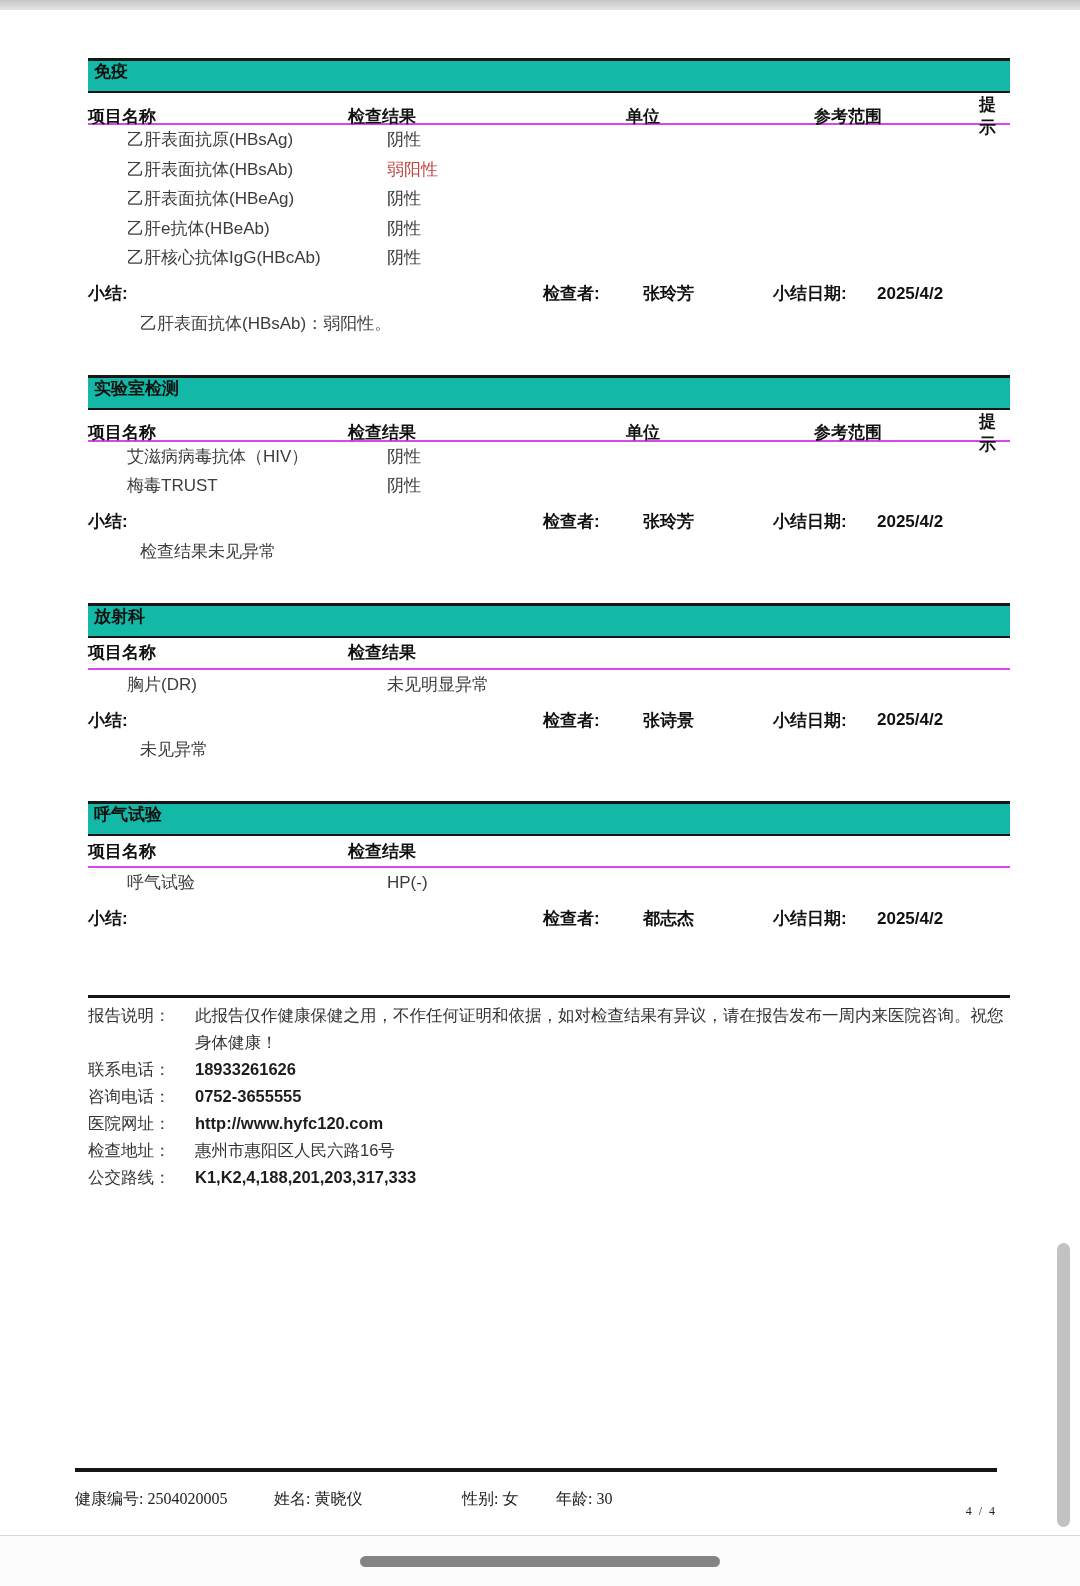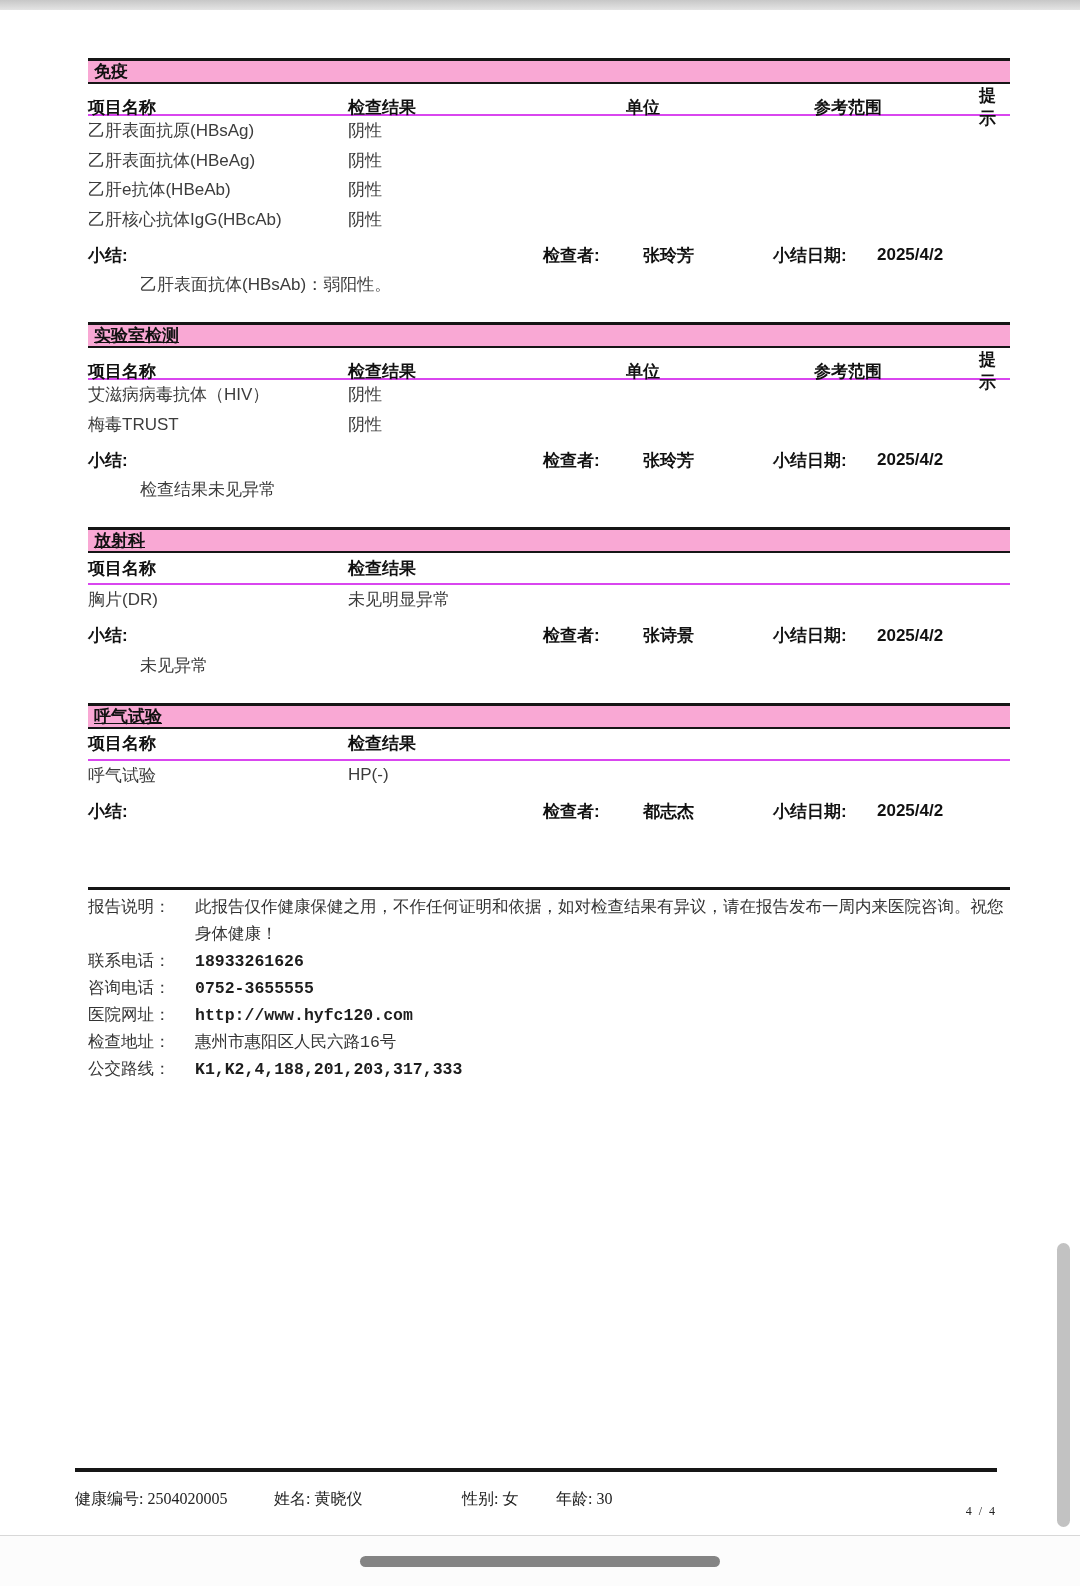--- a/index.html
+++ b/index.html
@@ -12,48 +12,48 @@
   }
   .top-strip {
     position:absolute; top:0; left:0; width:100%; height:10px;
     background:linear-gradient(#c7c7c7,#e4e4e4);
   }
   .page { position:absolute; left:88px; top:0; width:922px; }
 
   
   .sec-bar {
     border-top:3px solid #161616; border-bottom:2px solid #161616;
-    background:#f9a8d4; height:26px; line-height:21px;
+    background:#14b8a6; height:35px; line-height:21px;
     padding-left:6px; font-weight:700; font-size:17px; color:#111;
   }
   section.sec1 .sec-bar { margin-top:58px; }
   section + section { margin-top:0; }
-  .sec-gap { margin-top:24px;text-decoration:underline; }
+  .sec-gap { margin-top:38px; }
 
   
   .g5 { display:grid; grid-template-columns:260px 200px 190px 220px 52px; align-items:center; }
   .g2 { display:grid; grid-template-columns:260px 1fr; align-items:center; }
   .hdr-row { height:32px; border-bottom:2px solid #d946ef; font-weight:700; font-size:17px; color:#111; }
   .hdr-row .hc { text-align:center; }
   .hdr-row .hr { text-align:right; padding-right:14px;margin-left:12px; }
-  .row { height:29.5px; font-size:17px; color:#3c3c3c; }
+  .row { height:29.5px; font-size:17px; color:#3c3c3c;margin-left:39px; }
   .row .result { color:#3c3c3c; }
   .row .abnormal { color:#c0473f; }
 
   .sum-row {
     display:grid; grid-template-columns:455px 100px 130px 104px 1fr;
     align-items:center; height:34px; margin-top:4px;
     font-weight:700; font-size:17px; color:#111;
   }
   .subnote { height:26px; line-height:26px; padding-left:52px; font-size:17px; color:#3c3c3c; }
 
   
   .footer-block {
     border-top:3px solid #161616; margin-top:59px; padding-top:4px;
-    font-size:16.5px; color:#333;font-family:Liberation Mono, monospace;
+    font-size:16.5px; color:#333;
   }
   .f-line { display:flex; line-height:27px; }
   .f-label { width:107px; flex:0 0 107px; color:#333; }
   .f-value { flex:1; }
   .latin { font-weight:600; color:#1d1d1d; }
 
   
   .bottom-bar {
     position:absolute; left:75px; top:1468px; width:922px;
     border-top:4px solid #161616; padding-top:8px;
@@ -92,20 +92,24 @@
         <span>检查结果</span>
         <span class="hc">单位</span>
         <span class="hc">参考范围</span>
         <span class="hr">提示</span>
       </div>
       <div class="row g5">
         <span>乙肝表面抗原(HBsAg)</span>
         <span class="result">阴性</span>
       </div>
       <div class="row g5">
+        <span>乙肝表面抗体(HBsAb)</span>
+        <span class="result abnormal">弱阳性</span>
+      </div>
+      <div class="row g5">
         <span>乙肝表面抗体(HBeAg)</span>
         <span class="result">阴性</span>
       </div>
       <div class="row g5">
         <span>乙肝e抗体(HBeAb)</span>
         <span class="result">阴性</span>
       </div>
       <div class="row g5">
         <span>乙肝核心抗体IgG(HBcAb)</span>
         <span class="result">阴性</span>

